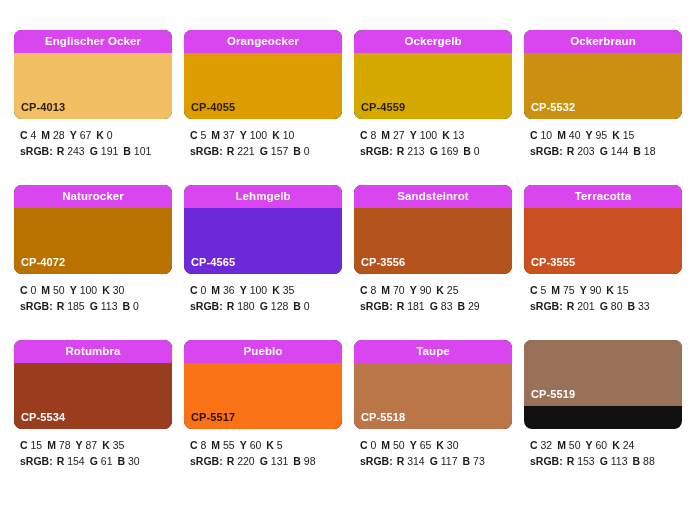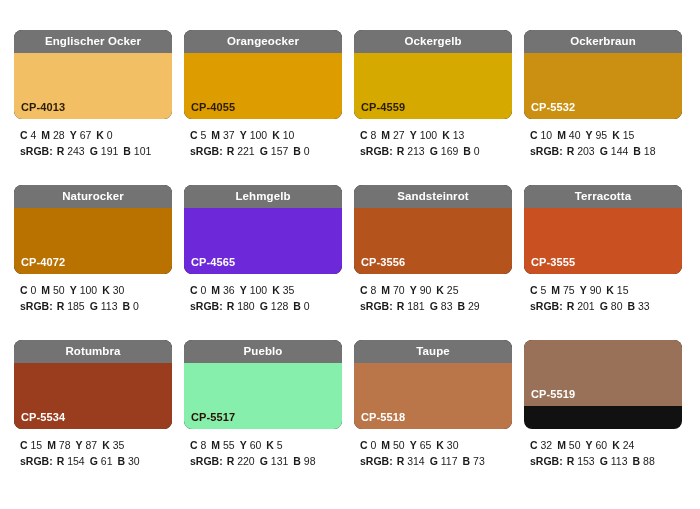--- a/index.html
+++ b/index.html
@@ -30,21 +30,21 @@
   .card {
     width: 158px;
     height: 89px;
     border-radius: 8px;
     overflow: hidden;
     position: relative;
     background: #111111;
   }
   .card-title {
     height: 23px;
-    background: #737373;
+    background: #d946ef;
     color: #ffffff;
     font-size: 11.5px;
     font-weight: bold;
     letter-spacing: 0.1px;
     display: flex;
     align-items: center;
     justify-content: center;
     line-height: 1;
   }
   .swatch {
@@ -184,21 +184,21 @@
           </div>
         </div>
         <div class="specs">
           <div class="spec-line"><span class="pair"><span class="k">C</span><span class="v"> 15</span></span><span class="pair"><span class="k">M</span><span class="v"> 78</span></span><span class="pair"><span class="k">Y</span><span class="v"> 87</span></span><span class="pair"><span class="k">K</span><span class="v"> 35</span></span></div>
           <div class="spec-line"><span class="lbl">sRGB:</span><span class="pair"><span class="k">R</span><span class="v"> 154</span></span><span class="pair"><span class="k">G</span><span class="v"> 61</span></span><span class="pair"><span class="k">B</span><span class="v"> 30</span></span></div>
         </div>
       </div>
       <div class="cell">
         <div class="card">
           <div class="card-title">Pueblo</div>
-          <div class="swatch" style="background: #86efac;">
+          <div class="swatch" style="background: #f97316;">
             <div class="swatch-code" style="color: rgb(43, 16, 6);">CP-5517</div>
           </div>
         </div>
         <div class="specs">
           <div class="spec-line"><span class="pair"><span class="k">C</span><span class="v"> 8</span></span><span class="pair"><span class="k">M</span><span class="v"> 55</span></span><span class="pair"><span class="k">Y</span><span class="v"> 60</span></span><span class="pair"><span class="k">K</span><span class="v"> 5</span></span></div>
           <div class="spec-line"><span class="lbl">sRGB:</span><span class="pair"><span class="k">R</span><span class="v"> 220</span></span><span class="pair"><span class="k">G</span><span class="v"> 131</span></span><span class="pair"><span class="k">B</span><span class="v"> 98</span></span></div>
         </div>
       </div>
       <div class="cell">
         <div class="card">

